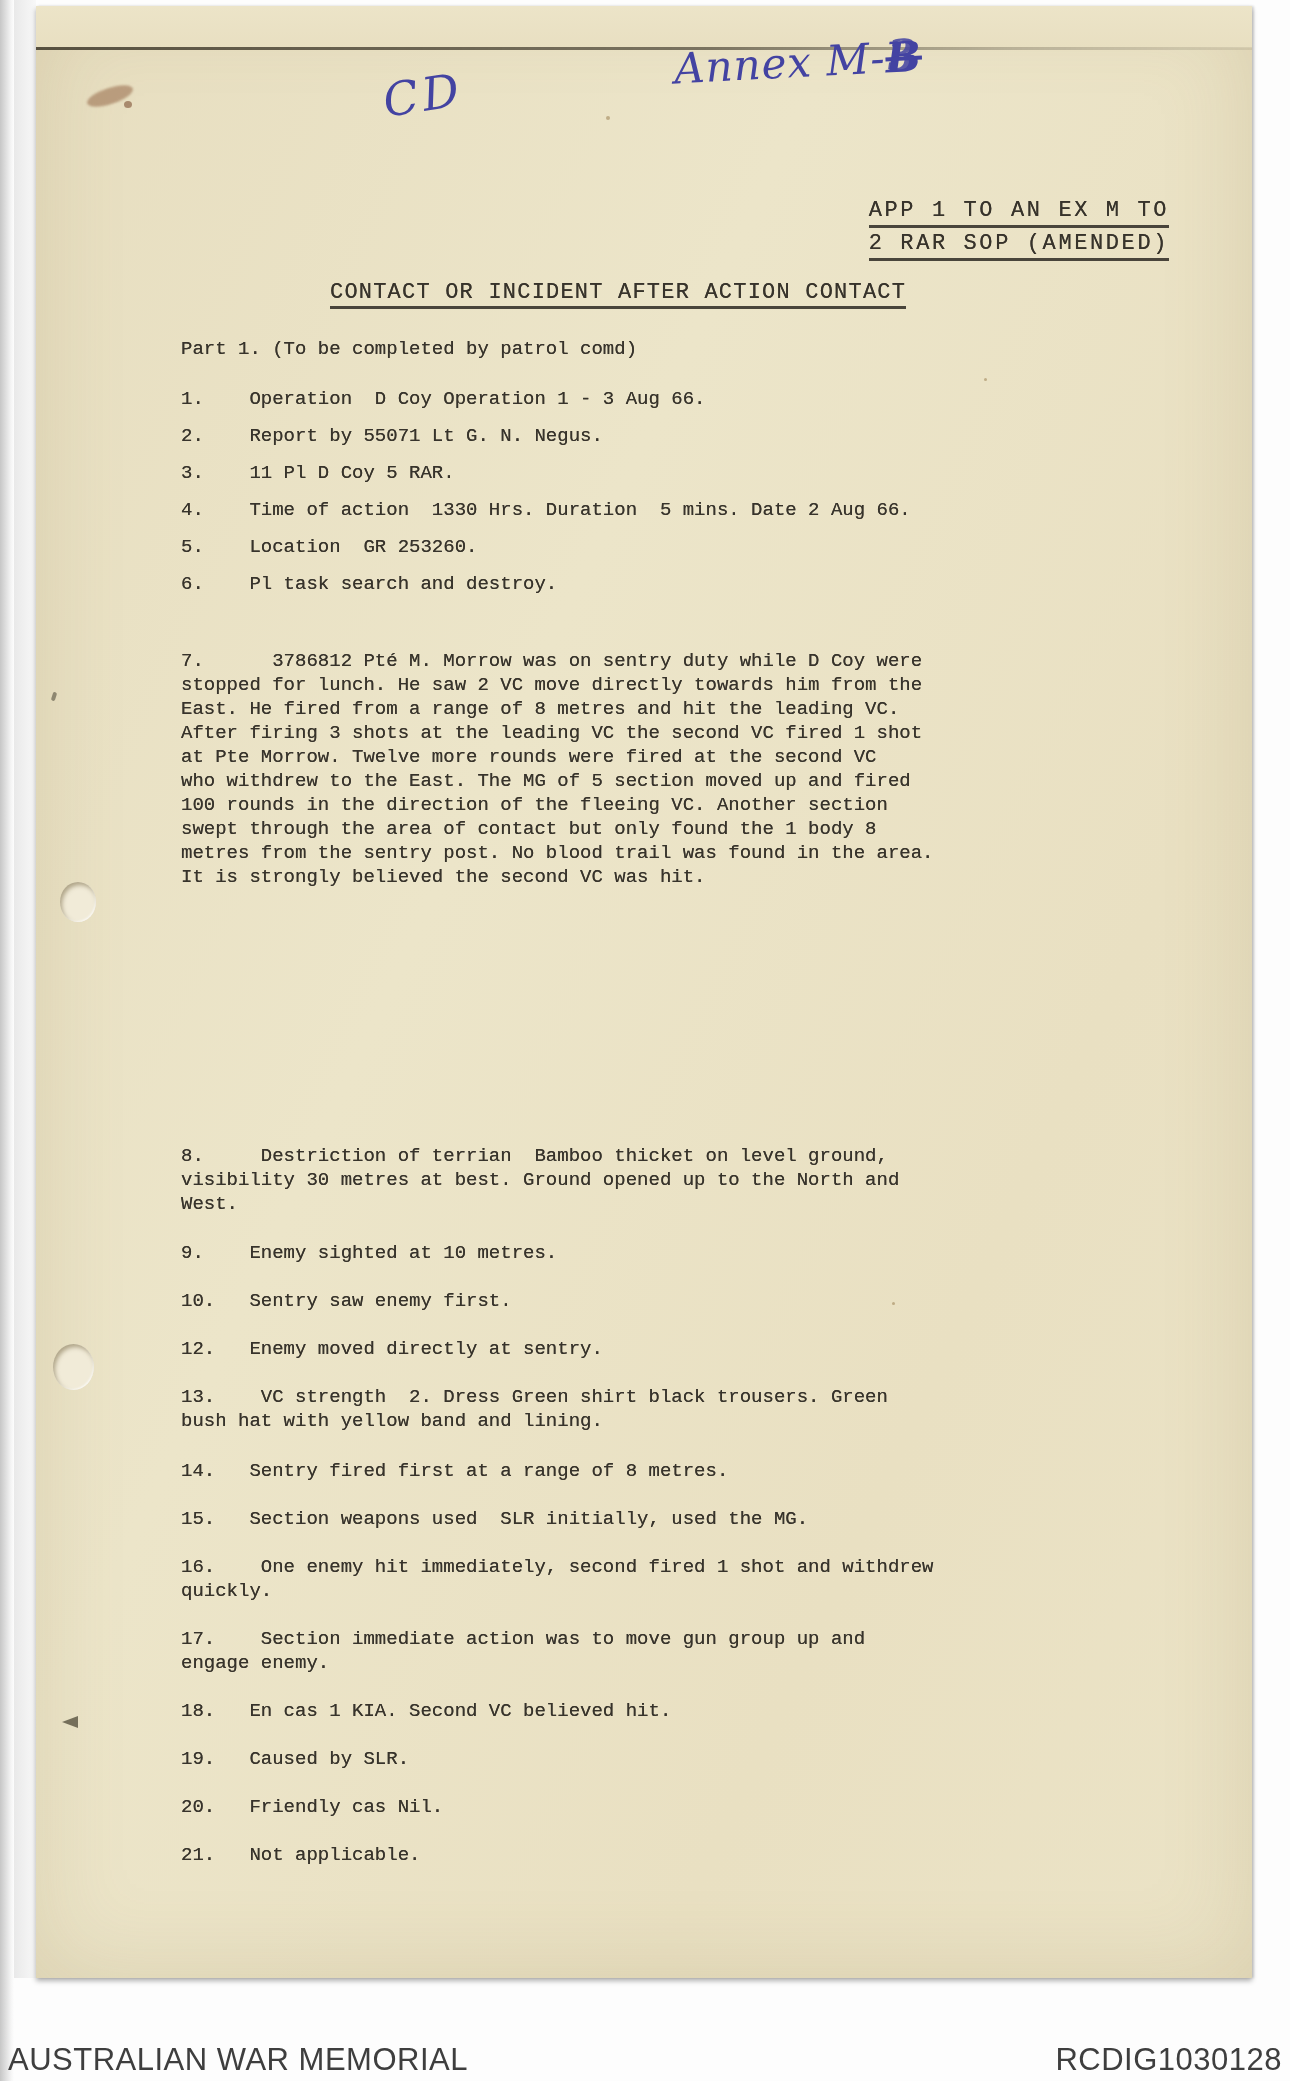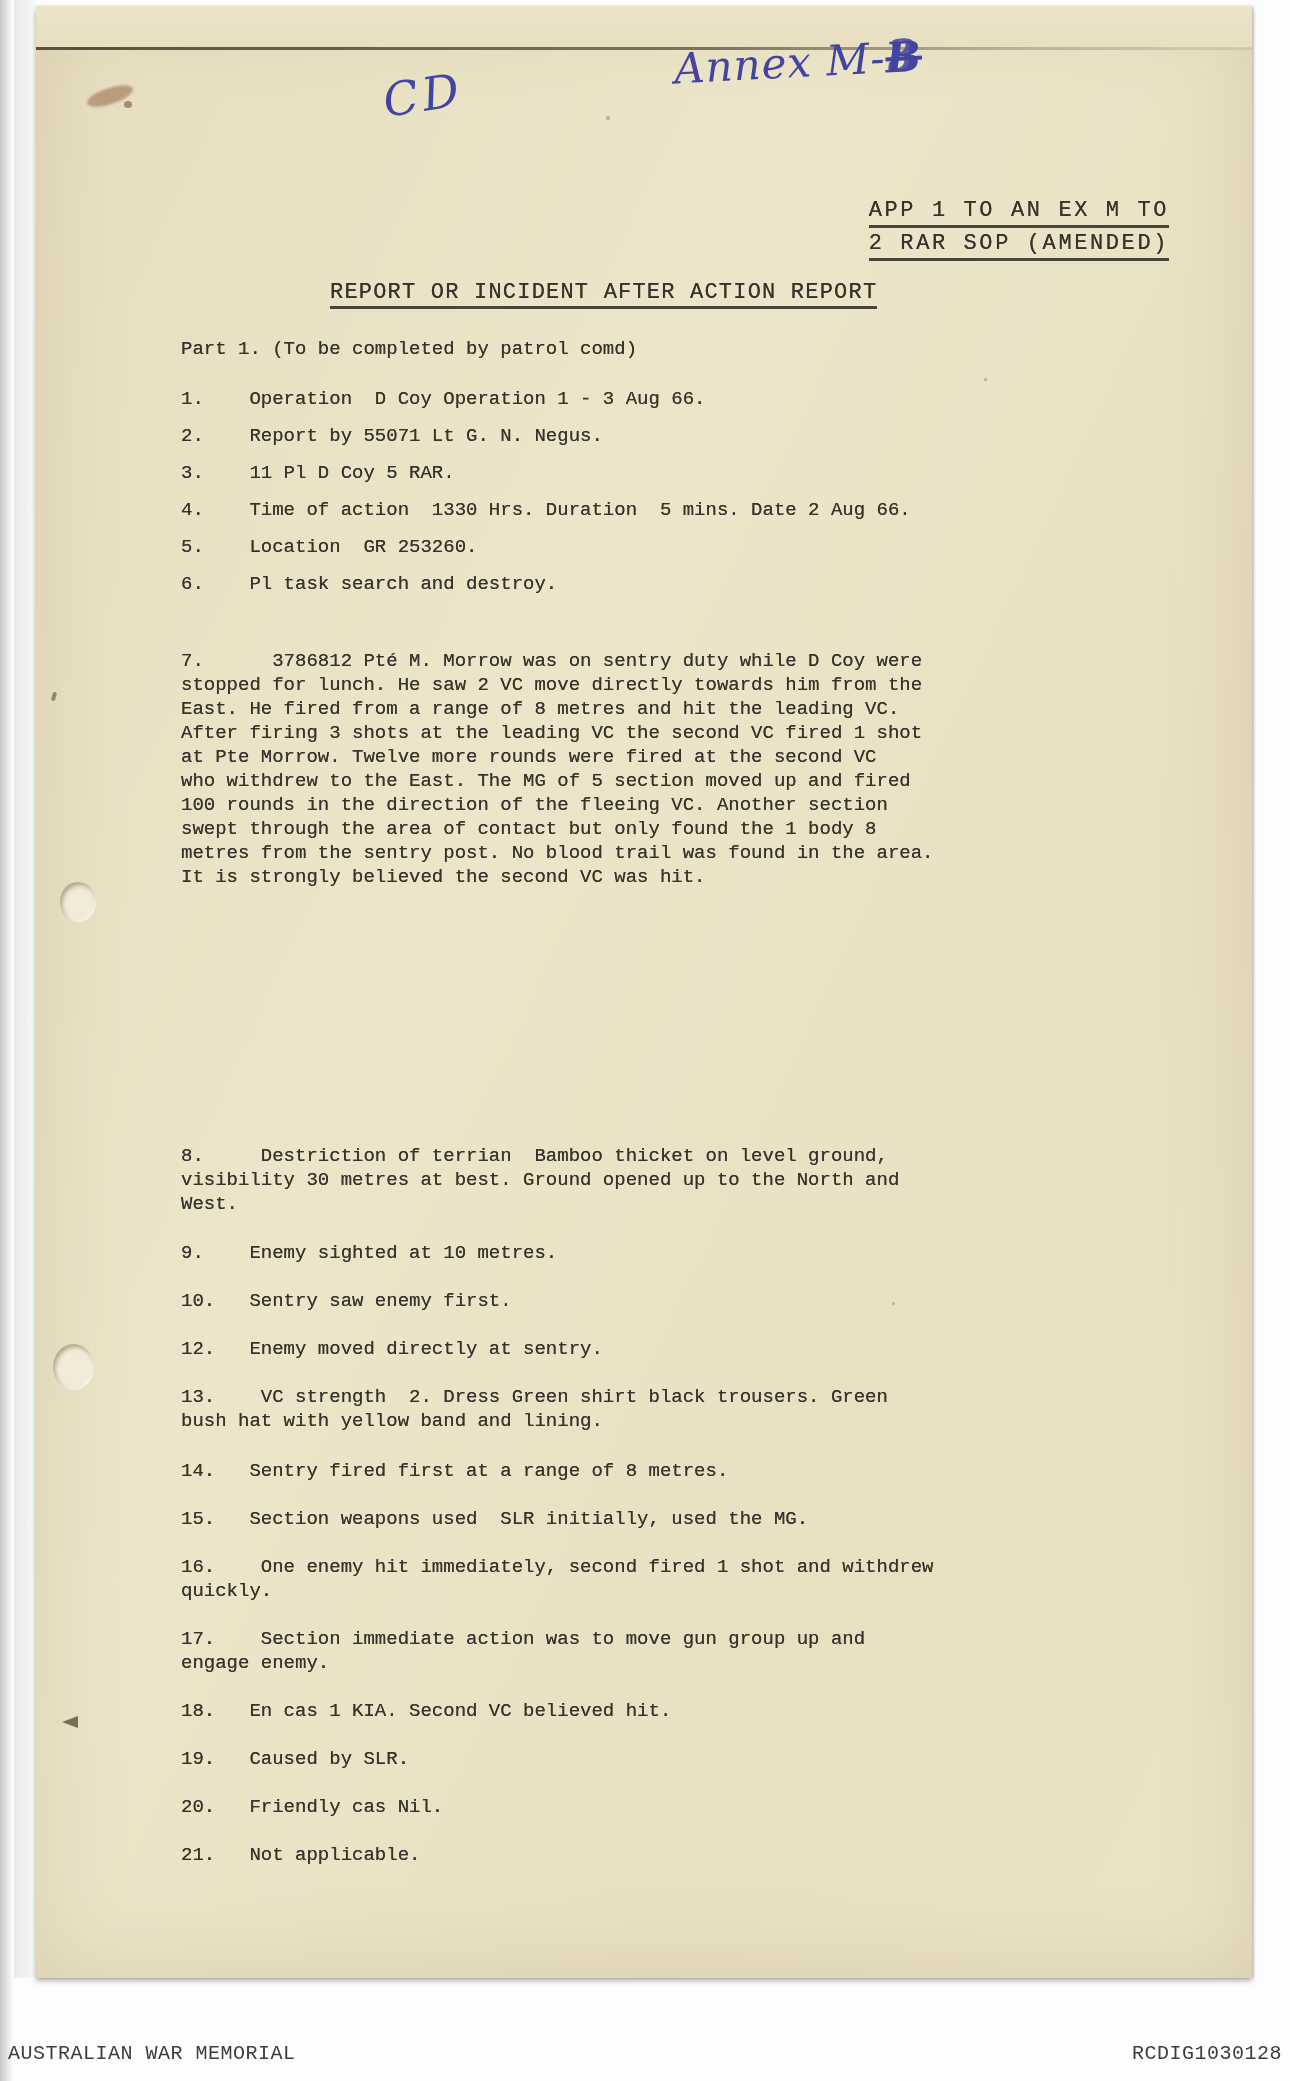--- a/index.html
+++ b/index.html
@@ -94,22 +94,22 @@
     position:absolute;left:26px;top:1710px;width:0;height:0;opacity:.7;
     border-top:6px solid transparent;border-bottom:6px solid transparent;
     border-right:16px solid #45402f;filter:blur(.6px);
   }
   .speck{position:absolute;border-radius:50%;background:#8a6a3a;opacity:.45;}
   .speck1{left:570px;top:110px;width:4px;height:4px;}
   .speck2{left:948px;top:372px;width:3px;height:3px;}
   .speck3{left:856px;top:1296px;width:3px;height:3px;}
   
   .footer-label{
-    position:absolute;top:2042px;font-size:20px;letter-spacing:.5px;color:#3e3e3e;
-    font-family:Liberation Mono, monospace;white-space:nowrap;
+    position:absolute;top:2042px;font-size:31px;letter-spacing:.5px;color:#3e3e3e;
+    font-family:Liberation Sans, sans-serif;white-space:nowrap;
   }
   .footer-left{left:8px;}
   .footer-right{right:8px;}
 </style>
 </head>
 <body>
 
 <div class="scan-streak"></div>
 <div class="scan-streak2"></div>
 
@@ -131,21 +131,21 @@
 <div class="hand hand-cd">CD</div>
 
 <div class="hand hand-annex"><span>Annex M-</span><span class="ow"><span class="ow-under">3</span><span class="ow-main">B</span></span></div>
 
 <div class="typed hdr-block">
   <div><span class="u">APP 1 TO AN EX M TO</span></div>
   <div><span class="u">2 RAR SOP (AMENDED)</span></div>
 </div>
 
 <div class="typed doc-title">
-  <span class="u">REPORT OR INCIDENT AFTER ACTION REPORT</span>
+  <span class="u">CONTACT OR INCIDENT AFTER ACTION CONTACT</span>
 </div>
 
 <div class="typed body-col">
   <div class="doc-item mb26">Part 1. (To be completed by patrol comd)</div>
   <div class="doc-item mb13">1.    Operation  D Coy Operation 1 - 3 Aug 66.</div>
   <div class="doc-item mb13">2.    Report by 55071 Lt G. N. Negus.</div>
   <div class="doc-item mb13">3.    11 Pl D Coy 5 RAR.</div>
   <div class="doc-item mb13">4.    Time of action  1330 Hrs. Duration  5 mins. Date 2 Aug 66.</div>
   <div class="doc-item mb13">5.    Location  GR 253260.</div>
   <div class="doc-item mb53">6.    Pl task search and destroy.</div>

